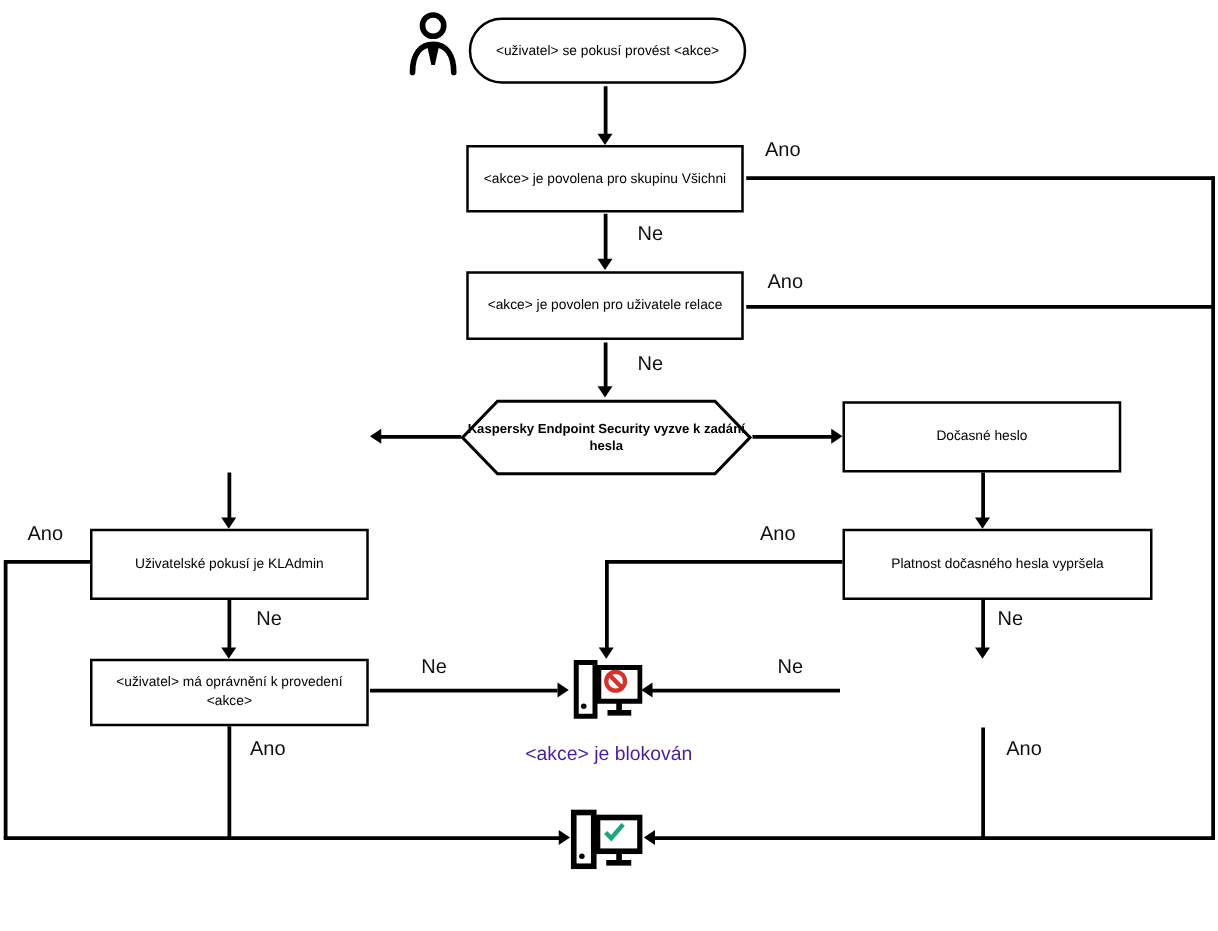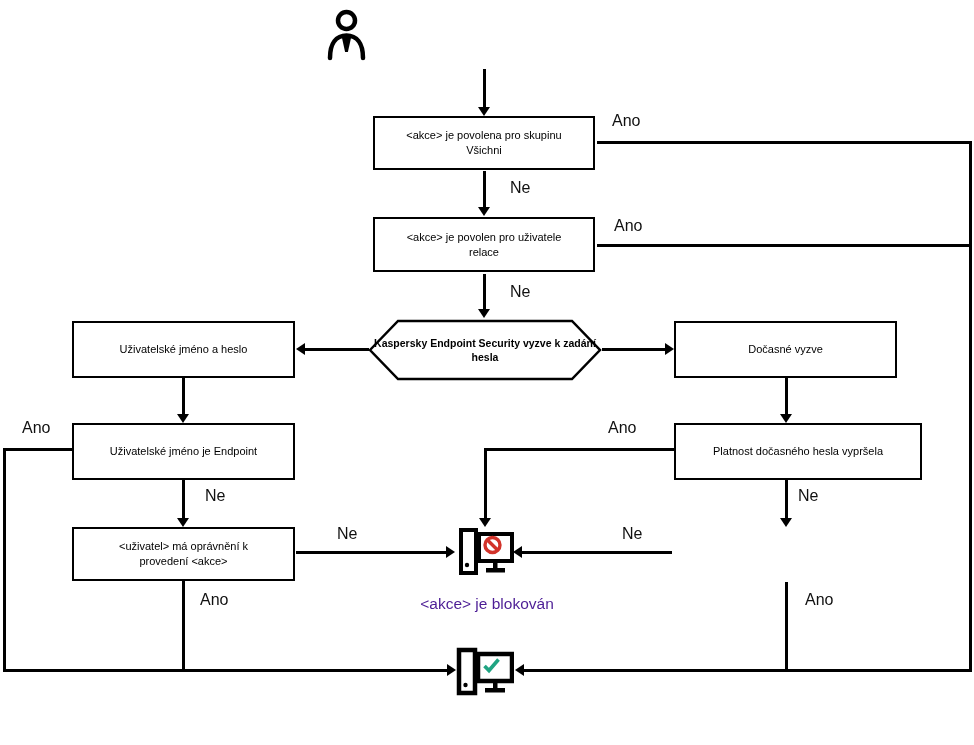--- a/index.html
+++ b/index.html
@@ -12,21 +12,21 @@
     overflow:hidden;
   }
   .box{
     position:absolute;
     border:2.5px solid #000;
     background:#fff;
     box-sizing:border-box;
     display:flex;align-items:center;justify-content:center;
     text-align:center;
     font-size:11px;line-height:1.35;
-    padding:2px 24px;
+    padding:2px 8px;
   }
   .oval{
     position:absolute;
     border:2.5px solid #000;
     border-radius:27px;
     background:#fff;
     box-sizing:border-box;
     display:flex;align-items:center;justify-content:center;
     text-align:center;
     font-size:11px;
@@ -61,20 +61,23 @@
 <div id="canvas">
 
   <div class="icon" style="left:326px;top:8px;">
     <svg width="41" height="55" viewBox="0 0 41 55">
       <circle cx="20.5" cy="12.5" r="8.5" fill="none" stroke="#000" stroke-width="4.5"></circle>
       <path d="M4 50 C4 35 10.5 27.5 20.5 27.5 C30.5 27.5 37 35 37 50" fill="none" stroke="#000" stroke-width="4.5" stroke-linecap="round"></path>
       <path d="M20.5 26 L16 30 L19.1 44 L21.9 44 L25 30 Z" fill="#000"></path>
     </svg>
   </div>
 
+  <div class="oval" style="left:375px;top:14px;width:222px;height:53px;">
+    <span>&lt;uživatel&gt; se pokusí provést &lt;akce&gt;</span>
+  </div>
 
   <div class="vline" style="left:483px;top:69px;height:40px;"></div>
   <div class="arr-down" style="left:478px;top:107px;"></div>
 
   <div class="box" style="left:373px;top:116px;width:222px;height:54px;">
     <span>&lt;akce&gt; je povolena pro skupinu Všichni</span>
   </div>
   <div class="lbl" style="left:612px;top:112px;">Ano</div>
   <div class="hline" style="left:597px;top:141px;width:374px;"></div>
   <div class="lbl" style="left:510px;top:179px;">Ne</div>
@@ -98,48 +101,45 @@
     </svg>
     <div class="hextext" style="left:6px;top:0;width:222px;height:64px;">Kaspersky Endpoint Security vyzve k zadání hesla</div>
   </div>
 
   <div class="hline" style="left:303px;top:348px;width:66px;"></div>
   <div class="arr-left" style="left:296px;top:343px;"></div>
 
   <div class="hline" style="left:602px;top:348px;width:64px;"></div>
   <div class="arr-right" style="left:665px;top:343px;"></div>
 
-  <div class="box" style="left:72px;top:321px;width:223px;height:57px;">
-    <span>Uživatelské jméno a heslo</span>
-  </div>
   <div class="vline" style="left:182px;top:378px;height:37px;"></div>
   <div class="arr-down" style="left:177px;top:414px;"></div>
 
   <div class="box" style="left:72px;top:423px;width:223px;height:57px;">
-    <span>Uživatelské jméno je Endpoint</span>
+    <span>Uživatelské pokusí je KLAdmin</span>
   </div>
   <div class="lbl" style="left:22px;top:419px;">Ano</div>
   <div class="hline" style="left:4px;top:448px;width:68px;"></div>
   <div class="vline" style="left:3px;top:448px;height:223px;"></div>
 
   <div class="lbl" style="left:205px;top:487px;">Ne</div>
   <div class="vline" style="left:182px;top:480px;height:39px;"></div>
   <div class="arr-down" style="left:177px;top:518px;"></div>
 
   <div class="box" style="left:72px;top:527px;width:223px;height:54px;">
     <span>&lt;uživatel&gt; má oprávnění k provedení &lt;akce&gt;</span>
   </div>
   <div class="lbl" style="left:337px;top:525px;">Ne</div>
   <div class="hline" style="left:296px;top:551px;width:150px;"></div>
   <div class="arr-right" style="left:446px;top:546px;"></div>
   <div class="lbl" style="left:200px;top:591px;">Ano</div>
   <div class="vline" style="left:182px;top:581px;height:90px;"></div>
 
   <div class="box" style="left:674px;top:321px;width:223px;height:57px;">
-    <span>Dočasné vyzve</span>
+    <span>Dočasné heslo</span>
   </div>
   <div class="vline" style="left:785px;top:378px;height:37px;"></div>
   <div class="arr-down" style="left:780px;top:414px;"></div>
 
   <div class="box" style="left:674px;top:423px;width:248px;height:57px;">
     <span>Platnost dočasného hesla vypršela</span>
   </div>
   <div class="lbl" style="left:608px;top:419px;">Ano</div>
   <div class="hline" style="left:486px;top:448px;width:188px;"></div>
   <div class="vline" style="left:484px;top:448px;height:72px;"></div>

